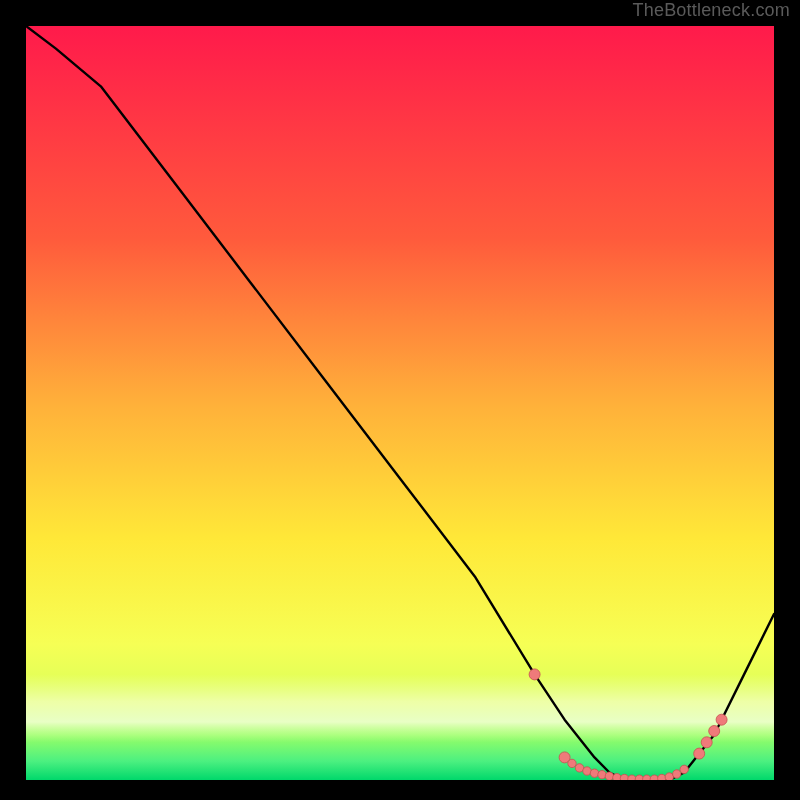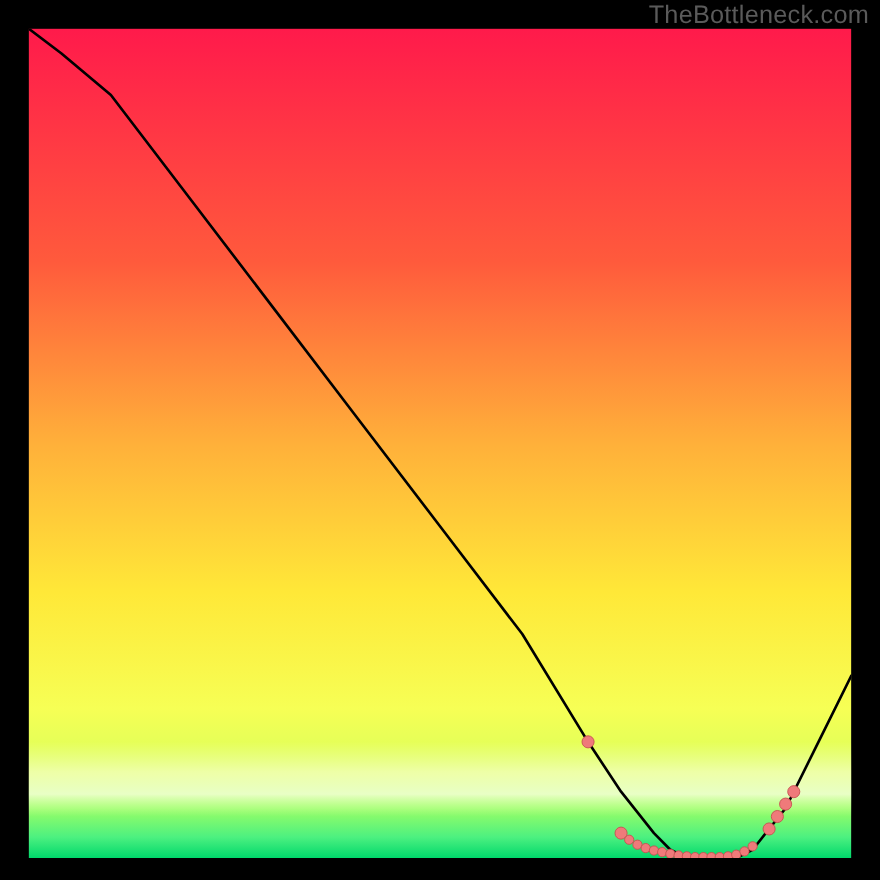--- a/index.html
+++ b/index.html
@@ -14,21 +14,21 @@
     position: relative;
     width: 800px;
     height: 800px;
     background: #000;
   }
   .watermark {
     position: absolute;
     top: 0;
     right: 10px;
     font-family: Arial, Helvetica, sans-serif;
-    font-size: 23px;
+    font-size: 18px;
     color: #5a5a5a;
     letter-spacing: 0.2px;
     user-select: none;
   }
   svg {
     position: absolute;
     top: 26px;
     left: 26px;
   }
 </style>

